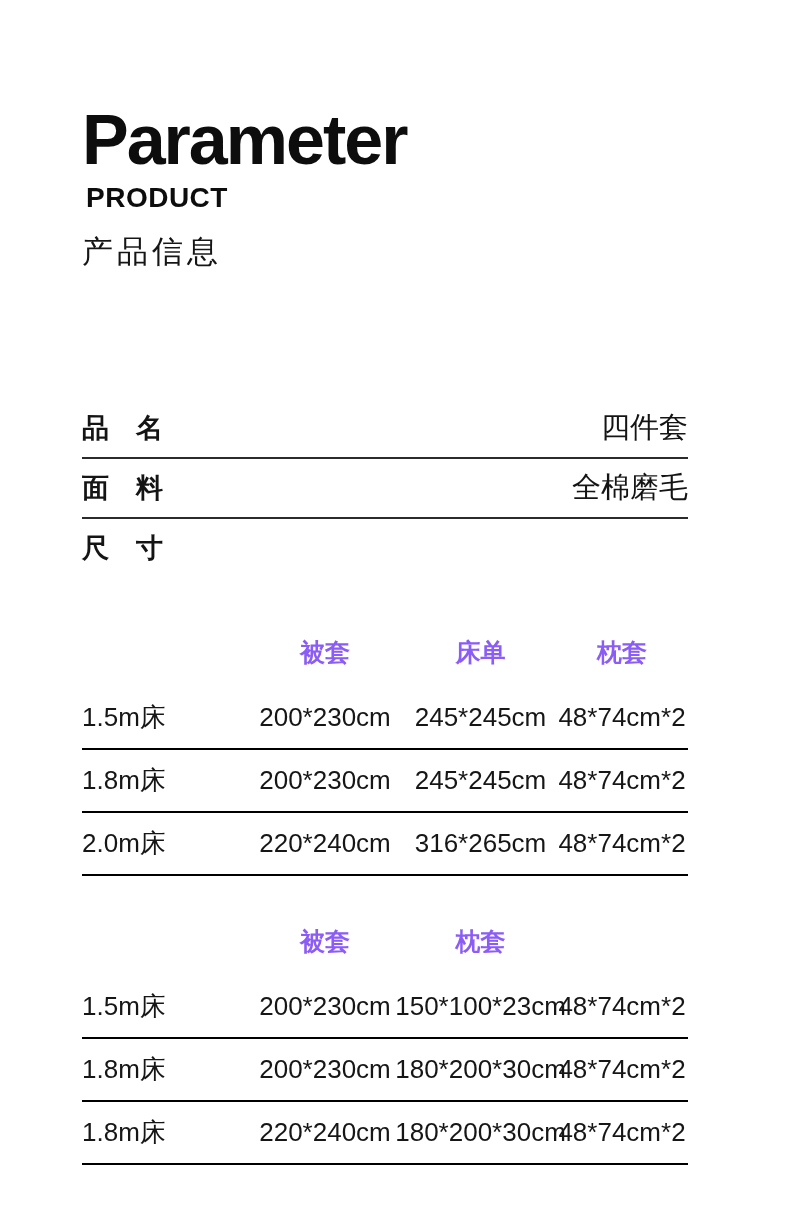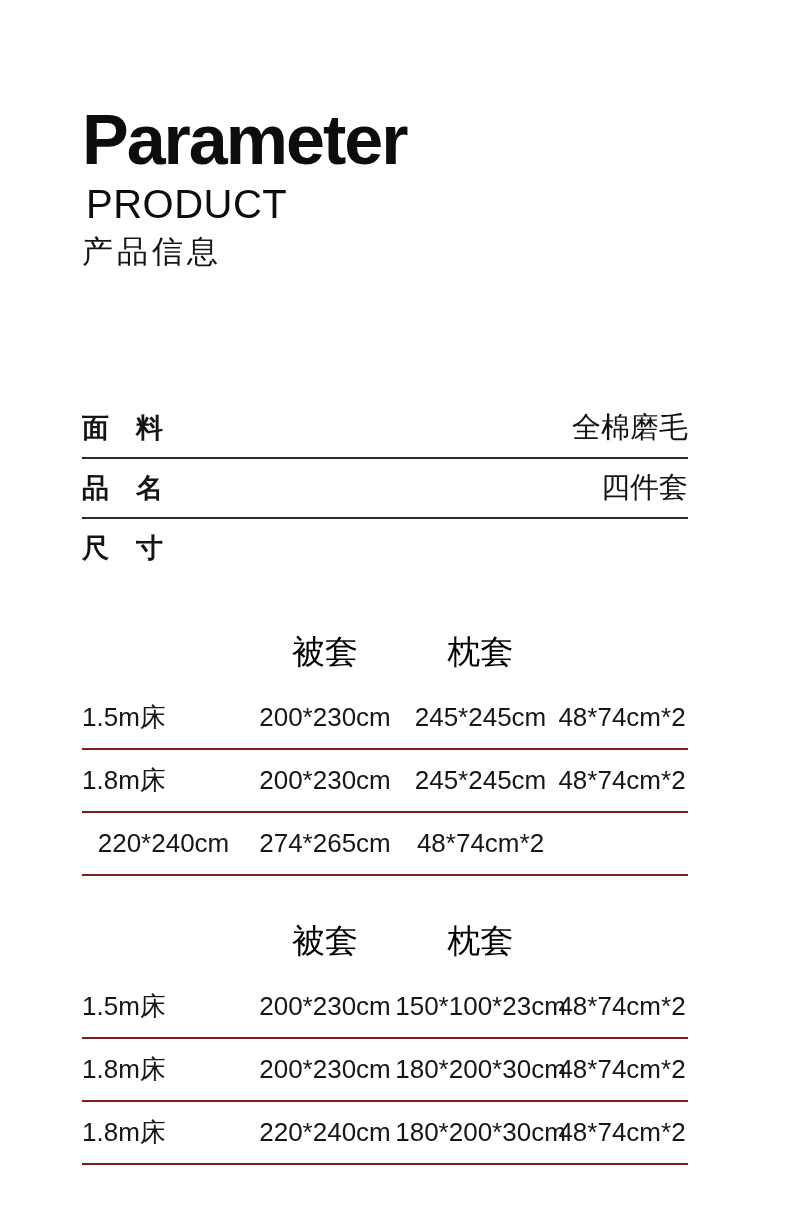--- a/index.html
+++ b/index.html
@@ -23,34 +23,34 @@
   
   .title-en {
     font-size: 70px;
     font-weight: 800;
     letter-spacing: -2px;
     line-height: 1.0;
     color: #0d0d0d;
     white-space: nowrap;
   }
   .subtitle-en {
-    font-size: 40px;
-    font-weight: 400;
+    font-size: 28px;
+    font-weight: 700;
     letter-spacing: 0.5px;
     line-height: 1.0;
     margin-top: 9px;
     margin-left: 4px;
     color: #0d0d0d;
   }
   .subtitle-cn {
     font-size: 31px;
     font-weight: 500;
     letter-spacing: 4px;
     line-height: 1.0;
-    margin-top: 12px;
+    margin-top: 24px;
     color: #151515;
   }
   
   .info-section {
     margin-top: 132px;
   }
   .info-row {
     height: 58px;
     display: flex;
     align-items: center;
@@ -79,86 +79,89 @@
   }
   .size-table.first-table { margin-top: 40px; }
   .size-table.second-table { margin-top: 30px; }
   .t-row {
     display: grid;
     grid-template-columns: 163px 160px 151px 132px;
   }
   .t-header-row { height: 70px; }
   .t-data-row {
     height: 61px;
-    border-bottom: 2px solid #7f1d1d;
+    border-bottom: 2px solid #000000;
   }
   .cell {
     display: flex;
     align-items: center;
     justify-content: center;
     white-space: nowrap;
     font-size: 26px;
     font-weight: 400;
     color: #161616;
   }
   .t-header-row .cell {
-    font-size: 33px;
-    color: #000000;
+    font-size: 25px;
+    color: #8b5cf6;
+    font-weight: bold;
   }
   .cell.row-label {
     justify-content: flex-start;
   }
 </style>
 </head>
 <body>
 
 <div class="page">
 
   <div>
     <div class="title-en">Parameter</div>
     <div class="subtitle-en">PRODUCT</div>
     <div class="subtitle-cn">产品信息</div>
   </div>
 
   <div class="info-section">
     <div class="info-row">
+      <span class="info-label">品　名</span>
+      <span class="info-value">四件套</span>
+    </div>
+    <div class="info-row">
       <span class="info-label">面　料</span>
       <span class="info-value">全棉磨毛</span>
-    </div>
-    <div class="info-row">
-      <span class="info-label">品　名</span>
-      <span class="info-value">四件套</span>
     </div>
     <div class="info-row no-border">
       <span class="info-label">尺　寸</span>
       <span class="info-value"></span>
     </div>
   </div>
 
   <div class="size-table first-table">
     <div class="t-row t-header-row">
       <div class="cell row-label"></div>
       <div class="cell">被套</div>
+      <div class="cell">床单</div>
       <div class="cell">枕套</div>
     </div>
     <div class="t-row t-data-row">
       <div class="cell row-label">1.5m床</div>
       <div class="cell">200*230cm</div>
       <div class="cell">245*245cm</div>
       <div class="cell">48*74cm*2</div>
     </div>
     <div class="t-row t-data-row">
       <div class="cell row-label">1.8m床</div>
       <div class="cell">200*230cm</div>
       <div class="cell">245*245cm</div>
       <div class="cell">48*74cm*2</div>
     </div>
     <div class="t-row t-data-row">
+      <div class="cell row-label">2.0m床</div>
       <div class="cell">220*240cm</div>
-      <div class="cell">274*265cm</div>
+      <div class="cell">316*265cm</div>
       <div class="cell">48*74cm*2</div>
     </div>
   </div>
 
   <div class="size-table second-table">
     <div class="t-row t-header-row">
       <div class="cell row-label"></div>
       <div class="cell">被套</div>
       <div class="cell">枕套</div>
     </div>

